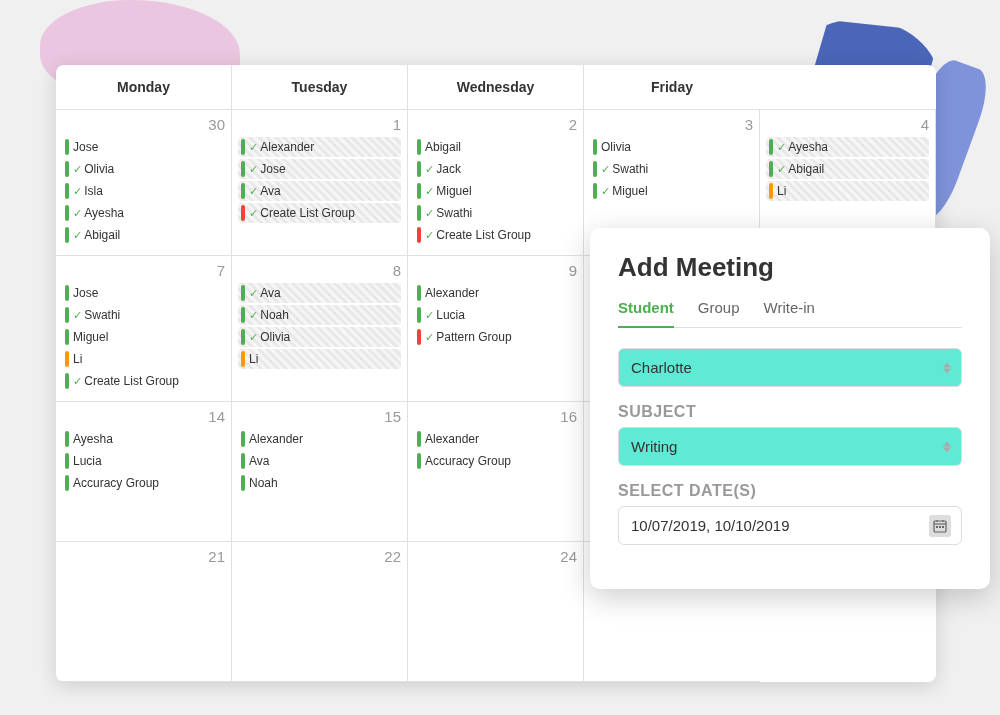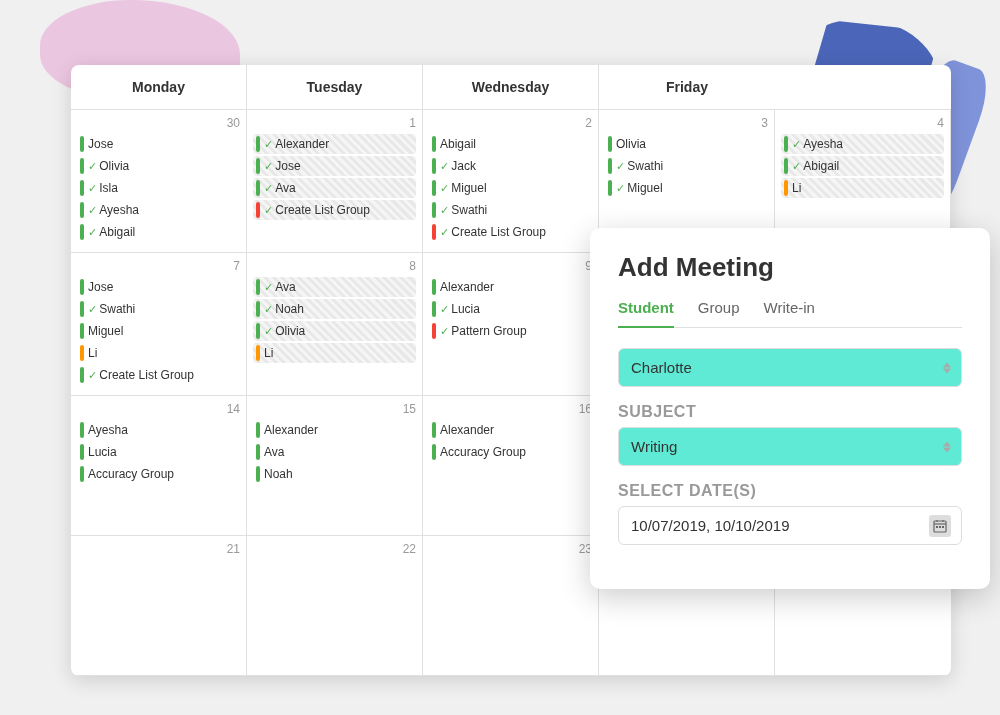--- a/index.html
+++ b/index.html
@@ -39,21 +39,21 @@
       background: #3355cc;
       border-radius: 30%;
       opacity: 0.6;
       z-index: 0;
       transform: rotate(20deg);
     }
 
     
     .calendar-wrapper {
       position: absolute;
-      top: 65px; left: 71px;
+      top: 65px; left: 56px;
       width: 880px;
       background: #fff;
       border-radius: 8px;
       box-shadow: 0 4px 20px rgba(0,0,0,0.15);
       z-index: 1;
     }
 
     
     .cal-header {
       display: grid;
@@ -78,21 +78,21 @@
     .cal-day {
       border-right: 1px solid #e0e0e0;
       border-bottom: 1px solid #e0e0e0;
       min-height: 140px;
       padding: 6px 6px 8px;
       vertical-align: top;
     }
     .cal-day:last-child { border-right: none; }
     .day-number {
       text-align: right;
-      font-size: 12px;
+      font-size: 15px;
       color: #999;
       margin-bottom: 4px;
     }
 
     
     .meeting-item {
       display: flex;
       align-items: center;
       font-size: 12px;
       color: #333;
@@ -473,23 +473,20 @@
           <span>Accuracy Group</span>
         </div>
       </div>
       <div class="cal-day"></div>
       <div class="cal-day"></div>
       <div class="cal-day">
         <div class="day-number">21</div>
       </div>
       <div class="cal-day">
         <div class="day-number">22</div>
-      </div>
-      <div class="cal-day">
-        <div class="day-number">23</div>
       </div>
       <div class="cal-day">
         <div class="day-number">24</div>
       </div>
       <div class="cal-day">
         <div class="day-number">25</div>
       </div>
     </div>
 </div>
 

